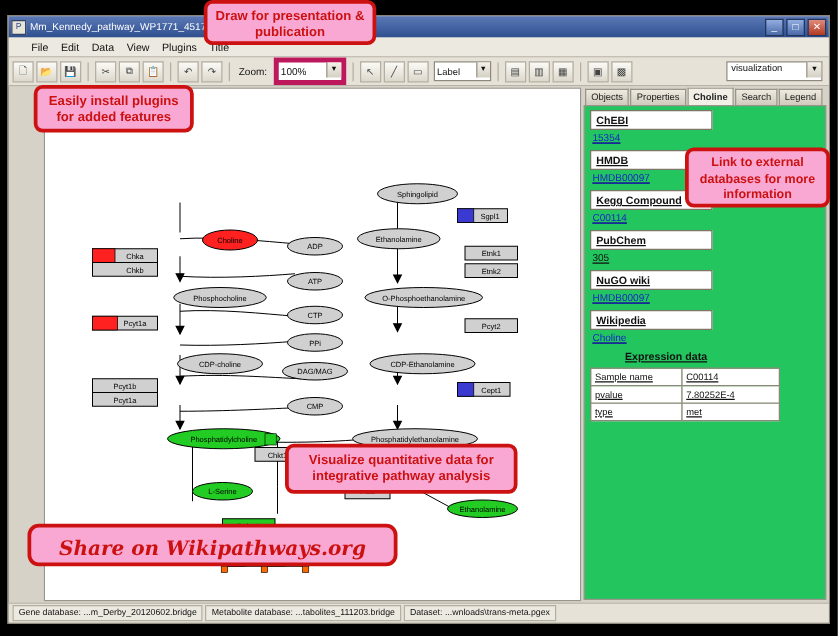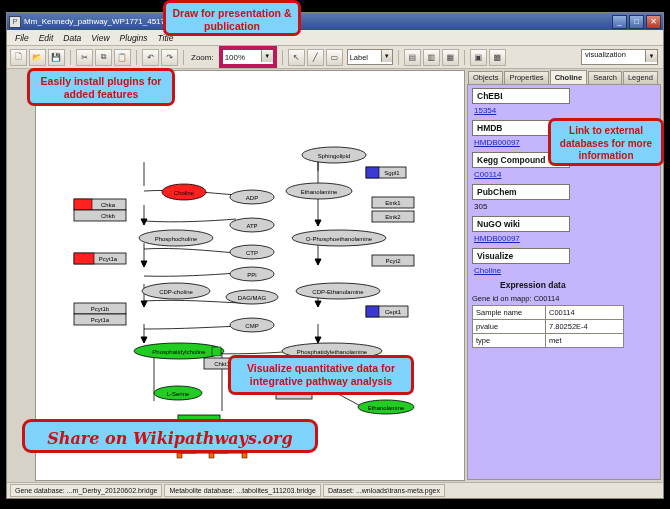--- a/index.html
+++ b/index.html
@@ -60,22 +60,21 @@
   .tb-btn.close { background: linear-gradient(#e08a7a, #b23a22); }
   
   .menubar {
     height: 15px;
     background: #ece9e0;
     border-bottom: 1px solid #b8b3a6;
     display: flex;
     align-items: center;
     font-size: 8.5px;
     color: #111;
-    padding-left: 3px;
-    font-style: italic;
+    padding-left: 13px;
   }
   .menubar .mi { padding: 0 5px; line-height: 14px; }
   
   .toolbar {
     height: 22px;
     background: #e6e2d8;
     border-bottom: 1px solid #b8b3a6;
     display: flex;
     align-items: center;
     padding: 0 3px;
@@ -197,27 +196,28 @@
     color: #222;
   }
   .tab.active {
     background: #f2efe6;
     height: 13px;
     line-height: 13px;
     font-weight: bold;
   }
   .panel {
     flex: 1;
-    background: #c4b5fd;
+    background: #22c55e;
     border: 1px solid #9a958a;
     margin: 0 1px 1px 1px;
     overflow: hidden;
     padding: 3px 4px;
     font-size: 8px;
     color: #111;
+    text-decoration: underline;
   }
   .db-box {
     background: #ffffff;
     border: 1px solid #7d7668;
     font-weight: bold;
     font-size: 8.5px;
     padding: 2px 4px;
     width: 88px;
     margin-bottom: 2px;
   }
@@ -272,34 +272,34 @@
     background: #ece9e0;
     padding: 0 4px;
     height: 11px;
     line-height: 11px;
     margin-right: 2px;
     white-space: nowrap;
   }
   
   .callout {
     position: absolute;
-    background: #7dd3fc;
+    background: #f9a8d4;
     border: 3px solid #cc1111;
     border-radius: 7px;
     color: #cc1111;
     font-weight: bold;
     text-align: center;
     font-size: 10.5px;
     line-height: 12.5px;
     padding: 4px 6px;
     box-sizing: border-box;
     z-index: 30;
   }
   #co-draw { left: 163px; top: 0px; width: 138px; height: 36px; }
-  #co-plugins { left: 27px; top: 68px; width: 148px; height: 38px; }
+  #co-plugins { left: 27px; top: 68px; width: 128px; height: 38px; }
   #co-links { left: 548px; top: 118px; width: 116px; height: 48px; font-size: 10px; }
   #co-visualize { left: 228px; top: 355px; width: 186px; height: 40px; }
   #co-share {
     left: 22px; top: 419px; width: 296px; height: 34px;
     font-size: 16px; line-height: 26px;
     font-style: italic;
     font-family: "DejaVu Serif", serif;
     border-width: 3px;
     border-radius: 9px;
   }
@@ -560,25 +560,24 @@
 
         <div class="db-box">Kegg Compound</div>
         <a class="db-link" href="#">C00114</a>
 
         <div class="db-box">PubChem</div>
         <span class="db-plain">305</span>
 
         <div class="db-box">NuGO wiki</div>
         <a class="db-link" href="#">HMDB00097</a>
 
-        <div class="db-box">Visualize</div>
+        <div class="db-box">Wikipedia</div>
         <a class="db-link" href="#">Choline</a>
 
         <div class="expr-title">Expression data</div>
-        <div class="gene-id">Gene id on mapp: C00114</div>
 
         <table class="expr-table">
           <tbody>
               <tr>
             <td class="k">Sample name</td>
             <td>C00114</td>
           </tr>
           <tr>
             <td class="k">pvalue</td>
             <td>7.80252E-4</td>

